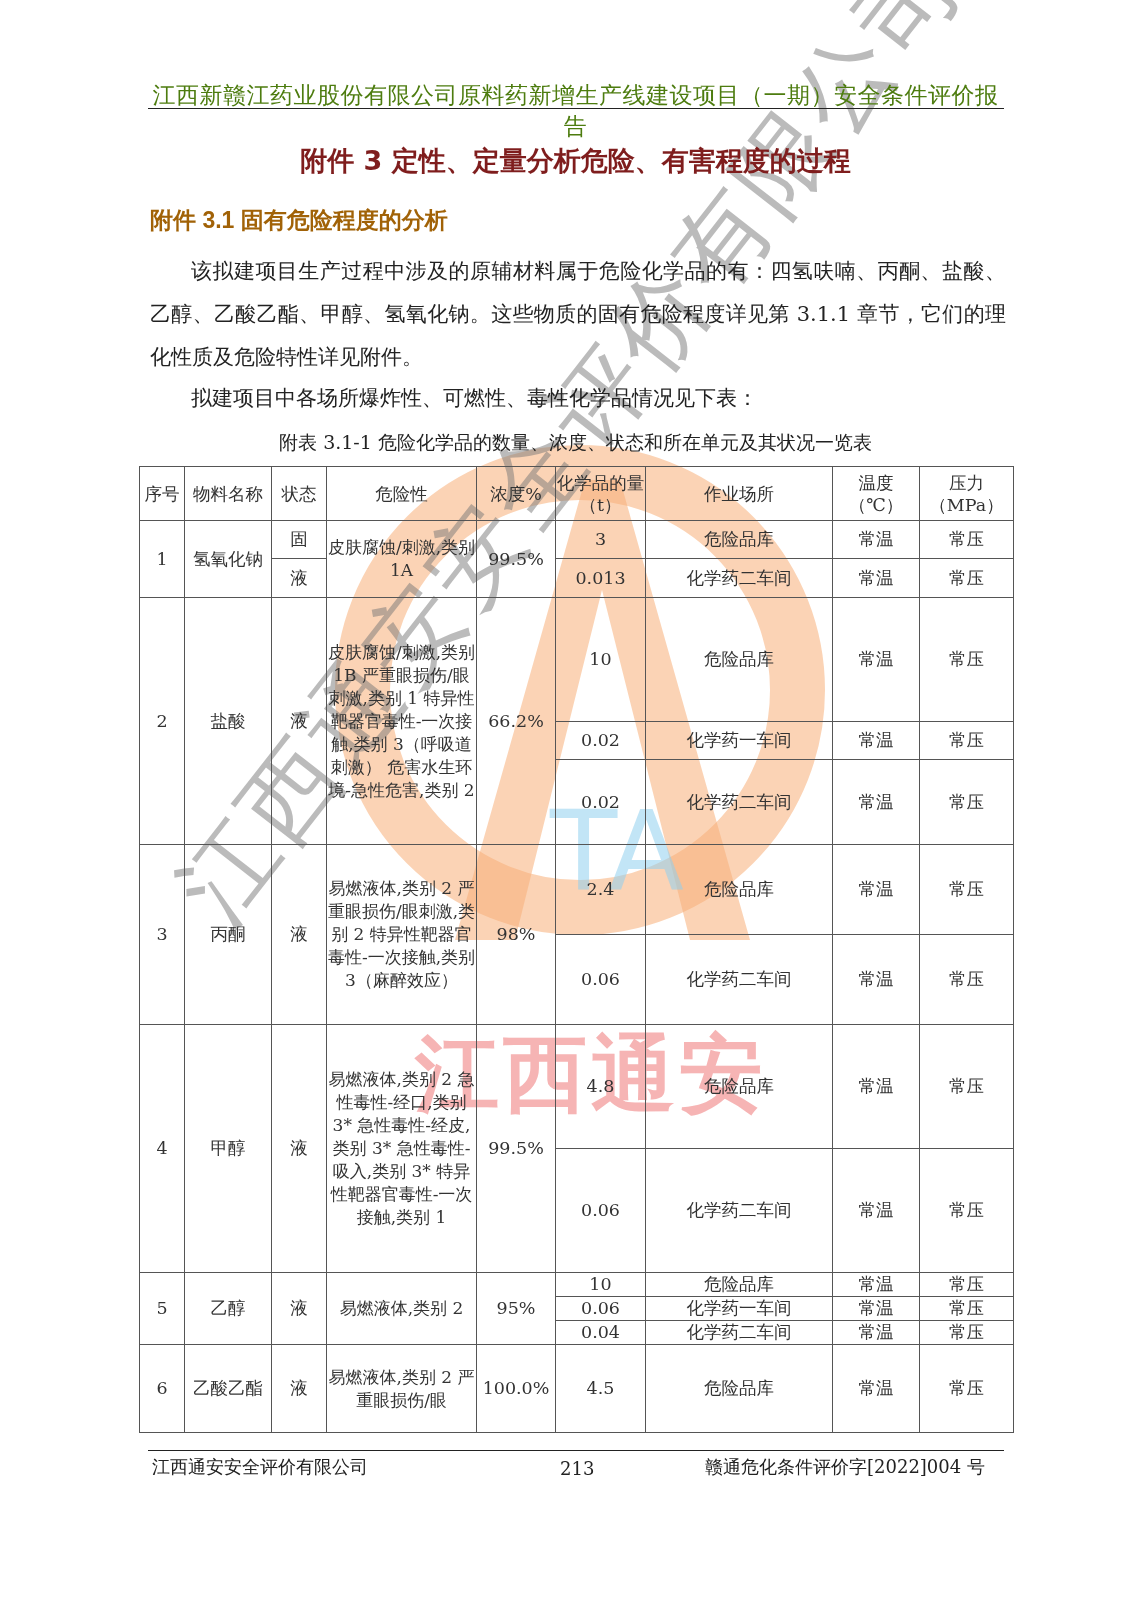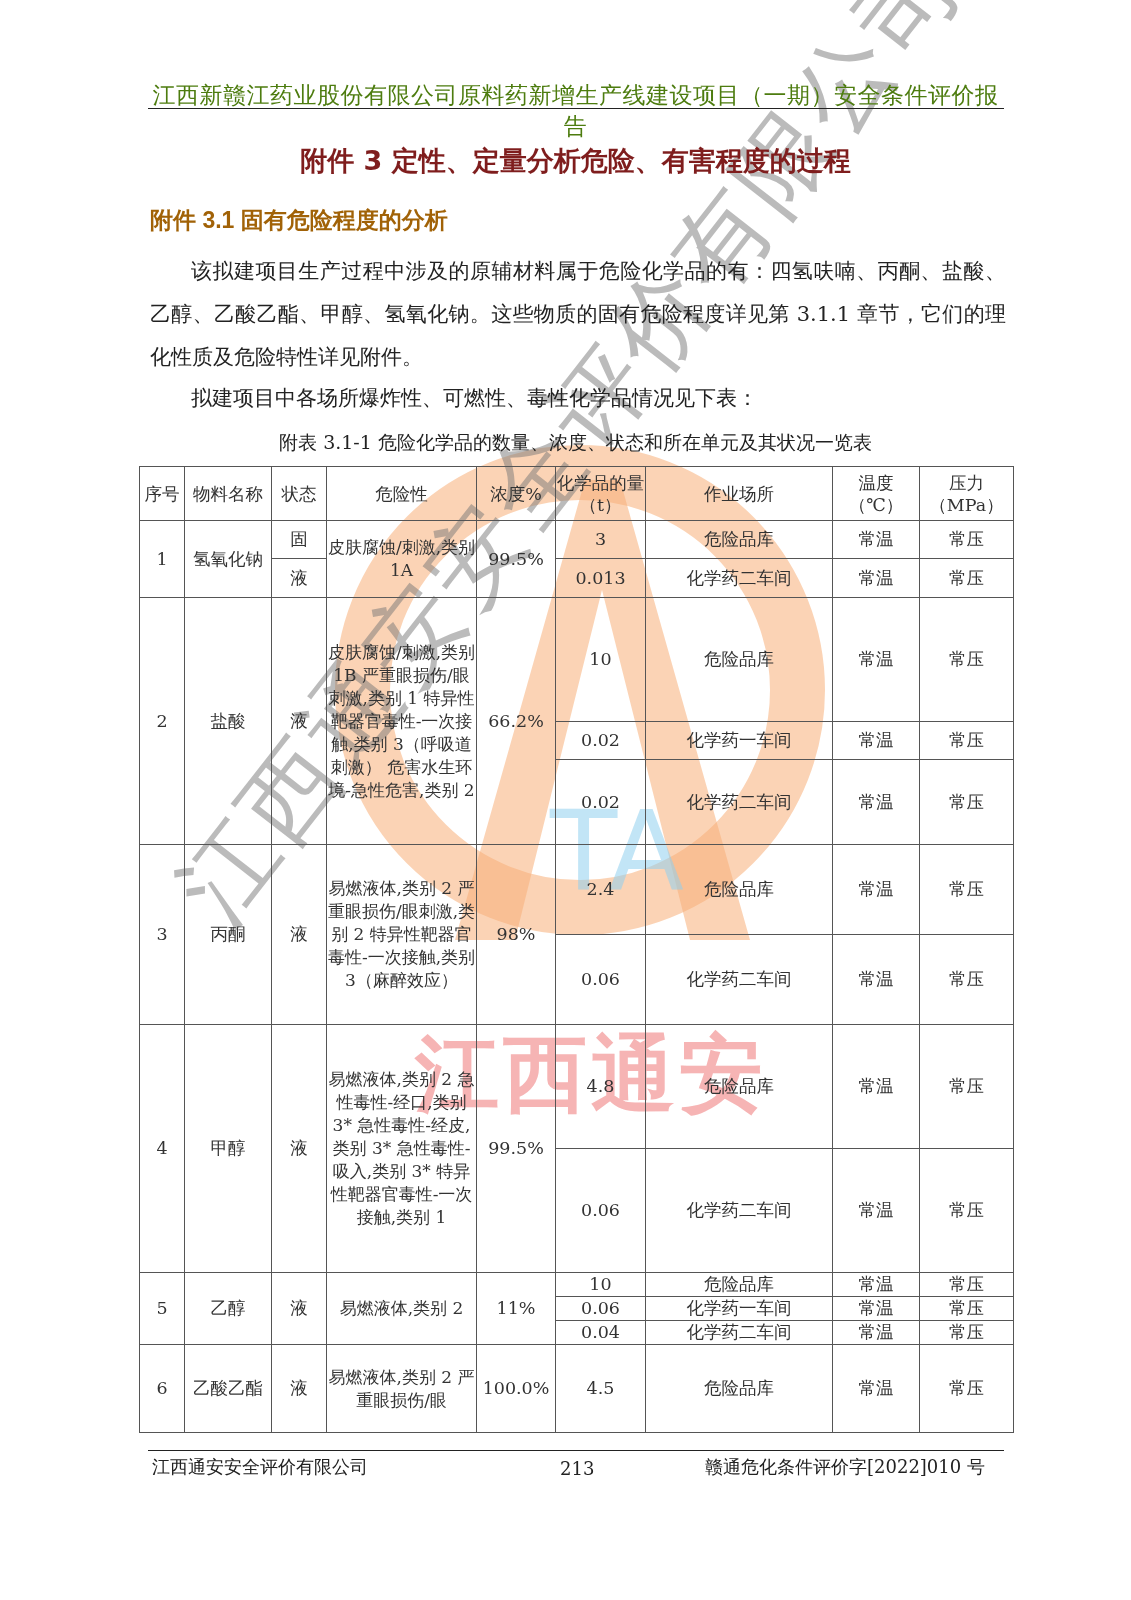--- a/index.html
+++ b/index.html
@@ -166,21 +166,21 @@
       <td>化学药二车间</td>
       <td>常温</td>
       <td>常压</td>
     </tr>
 
     <tr style="height:23px">
       <td rowspan="3">5</td>
       <td rowspan="3">乙醇</td>
       <td rowspan="3">液</td>
       <td rowspan="3" class="hz">易燃液体,类别 2</td>
-      <td rowspan="3">11%</td>
+      <td rowspan="3">95%</td>
       <td>10</td>
       <td>危险品库</td>
       <td>常温</td>
       <td>常压</td>
     </tr>
     <tr style="height:23px">
       <td>0.06</td>
       <td>化学药一车间</td>
       <td>常温</td>
       <td>常压</td>
@@ -202,14 +202,14 @@
       <td>危险品库</td>
       <td>常温</td>
       <td>常压</td>
     </tr>
   </tbody>
     </table>
 
   <div class="footer-rule"></div>
   <div class="footer-left">江西通安安全评价有限公司</div>
   <div class="footer-center">213</div>
-  <div class="footer-right">赣通危化条件评价字[2022]010 号</div>
+  <div class="footer-right">赣通危化条件评价字[2022]004 号</div>
 </div>
 
 </body></html>

